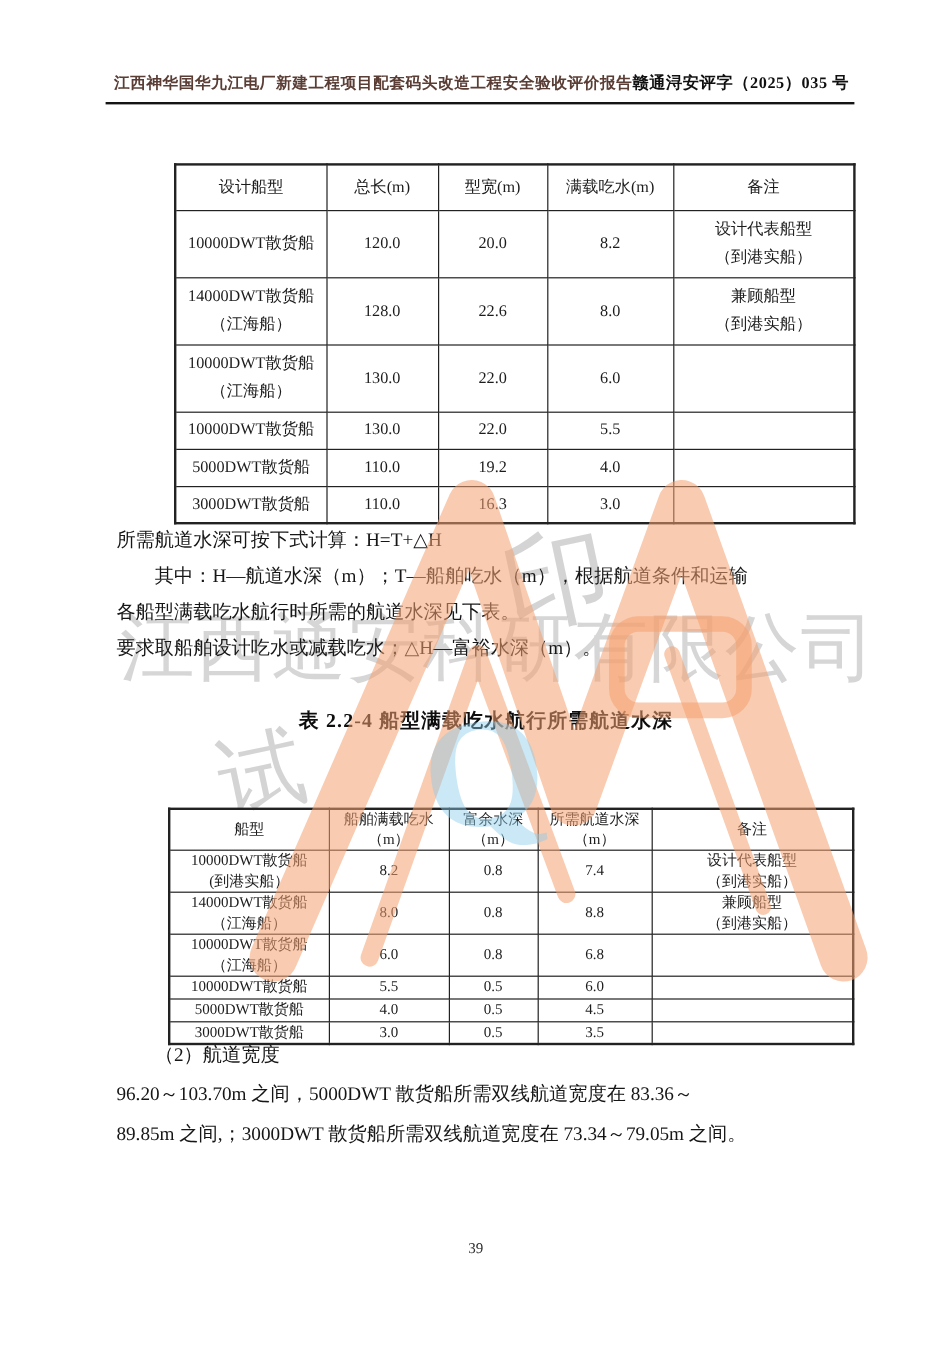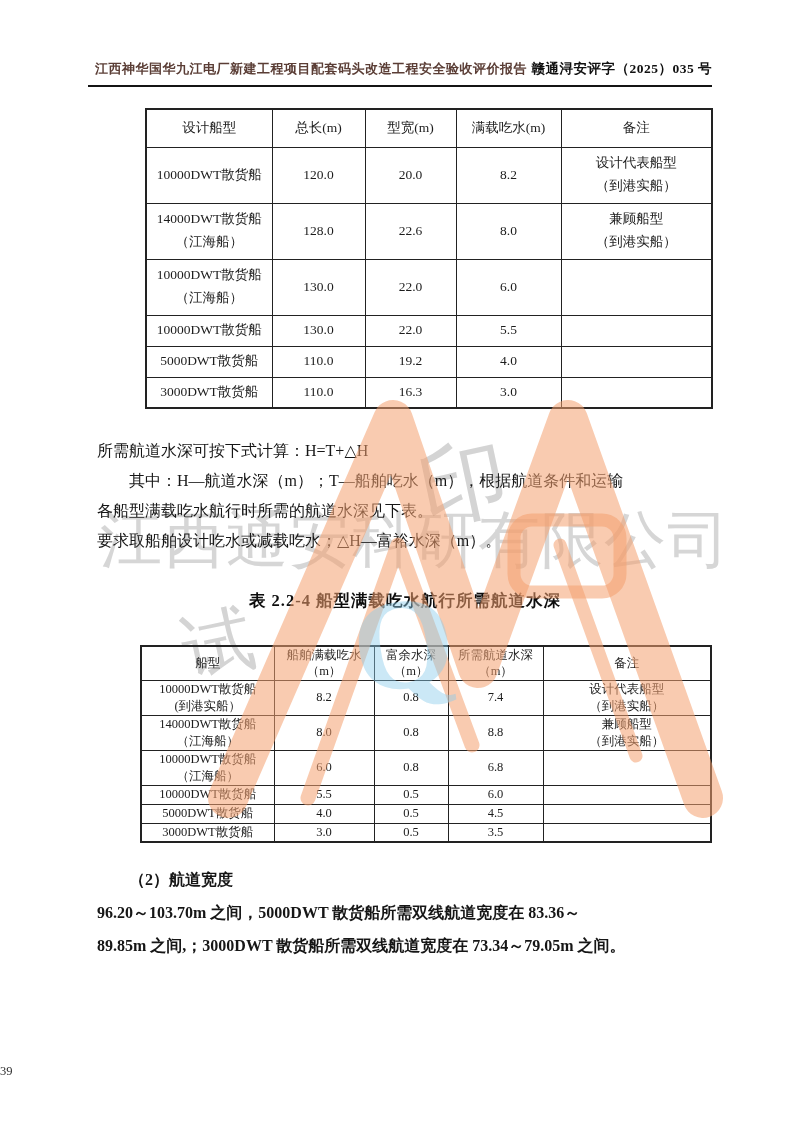--- a/index.html
+++ b/index.html
@@ -11,52 +11,52 @@
   .wm-company{position:absolute;left:100px;top:498px;width:640px;font-size:62px;
               letter-spacing:1px;color:rgba(128,128,128,0.32);white-space:nowrap;}
   .wm-yin{position:absolute;left:420px;top:424px;font-size:88px;color:rgba(128,128,128,0.34);
           transform:rotate(-12deg);}
   .wm-shi{position:absolute;left:182px;top:596px;font-size:72px;color:rgba(128,128,128,0.34);
           transform:rotate(-12deg);}
   .wm-salmon{position:absolute;left:0;top:0;z-index:5;pointer-events:none;}
 
   
   .hdr{position:absolute;left:95px;right:81px;top:60px;z-index:1;display:flex;
-       justify-content:space-between;align-items:flex-end;}
+       align-items:flex-end;}
   .hdr-left{font-size:13px;font-weight:bold;color:#5a3d35;letter-spacing:.5px;}
   .hdr-right{font-size:13.5px;font-weight:bold;color:#101010;letter-spacing:.5px;font-family:Liberation Serif, serif;}
   .hdr-rule{position:absolute;left:88px;right:81px;top:85px;height:2px;background:#141414;z-index:1;}
 
   
-  table{border-collapse:collapse;table-layout:fixed;position:absolute;z-index:1;background:transparent;}
+  table{border-collapse:collapse;table-layout:fixed;position:absolute;z-index:1;background:transparent;margin-top:28px;}
   th,td{border:1px solid #222;font-weight:normal;text-align:center;vertical-align:middle;
         white-space:pre-line;padding:0 2px;overflow:hidden;}
   .t1{left:145px;top:108px;width:566px;font-size:13.5px;}
   .t1 thead tr{height:38px;}
   .t1 tbody tr:nth-child(-n+3){height:56px;}
   .t1 tbody tr:nth-child(n+4){height:31px;}
   .t1 td,.t1 th{line-height:1.7;}
   .t2{left:140px;top:645px;width:570px;font-size:12.5px;padding-left:26px;}
   .t2 thead tr{height:33px;}
   .t2 tbody tr:nth-child(-n+3){height:35px;}
   .t2 tbody tr:nth-child(n+4){height:19px;}
   .t2 td,.t2 th{line-height:1.3;}
   table{border:2px solid #222;}
 
   
   .para{position:absolute;left:97px;width:616px;z-index:1;font-size:16px;color:#161616;}
   .p1{top:436px;line-height:30px;}
-  .p2{top:863px;line-height:33px;font-weight:bold;}
+  .p2{top:863px;line-height:33px;}
   .tline{white-space:nowrap;}
   .ind{text-indent:32px;}
   .t2title{position:absolute;left:97px;top:590px;width:616px;z-index:1;text-align:center;
            font-size:16.5px;font-weight:bold;letter-spacing:1px;color:#0d0d0d;}
 
-  .pagenum{position:absolute;left:0;top:1033px;width:100%;text-align:left;z-index:1;
-           font-size:12.5px;color:#2e2e2e;margin-top:31px;}
+  .pagenum{position:absolute;left:0;top:1033px;width:100%;text-align:center;z-index:1;
+           font-size:12.5px;color:#2e2e2e;}
 </style>
 </head>
 <body>
 
 <div class="page">
 
   <div class="wm-gray">
     <div class="wm-company">江西通安科研有限公司</div>
     <div class="wm-yin">印</div>
     <div class="wm-shi">试</div>

